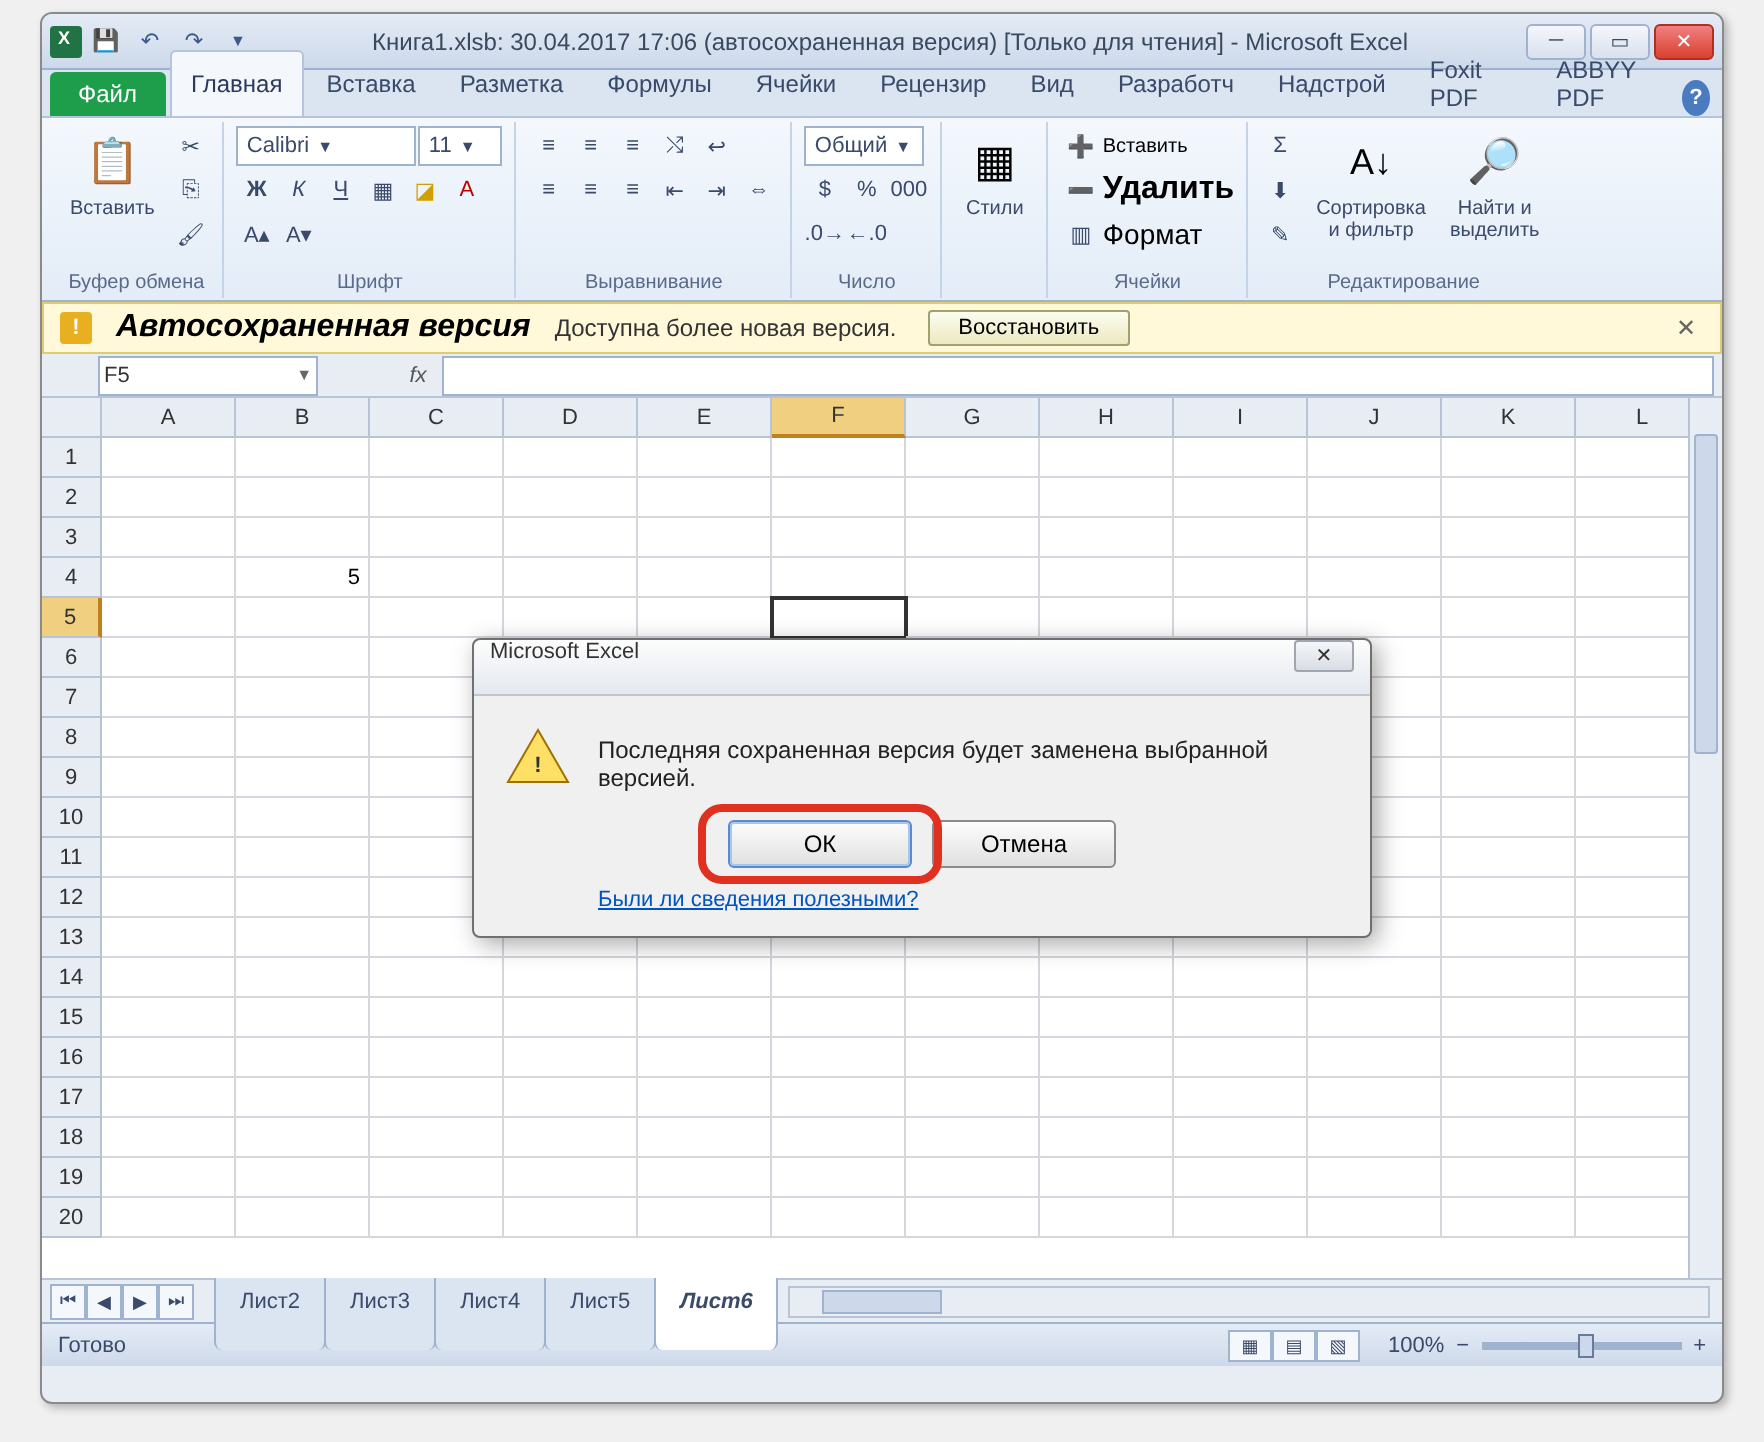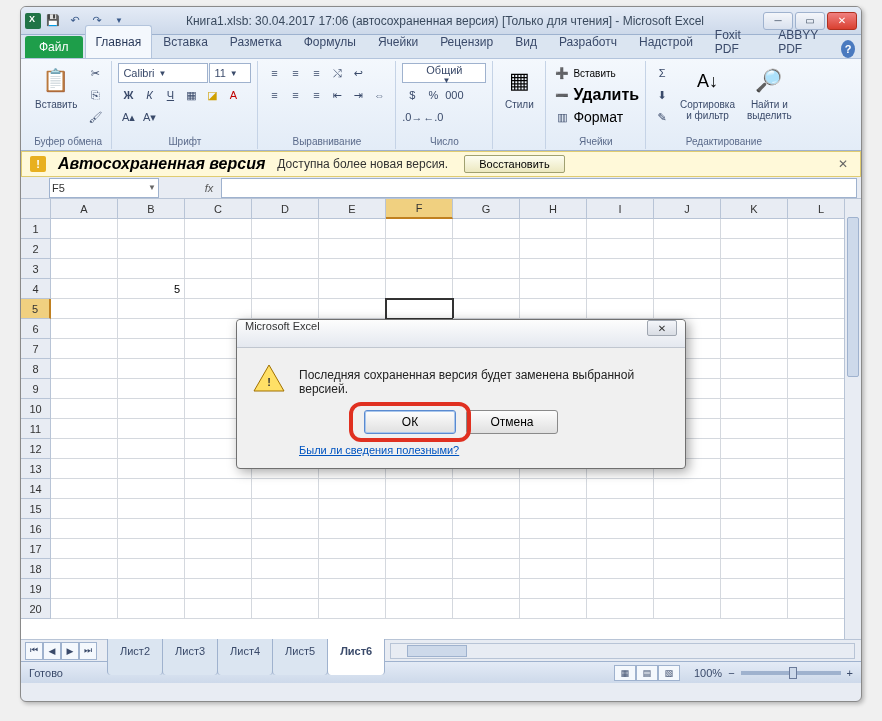--- a/index.html
+++ b/index.html
@@ -69,21 +69,21 @@
 .cell.selected { outline:2px solid #333; outline-offset:-1px; background:#fff; }
 .gridarea .vscroll { position:absolute; right:0; top:0; bottom:0; width:17px; background:#e8ecf3; border-left:1px solid #b8c4d6; }
 .gridarea .vscroll .thumb { position:absolute; top:18px; left:2px; right:2px; height:160px; background:#cdd9ea; border:1px solid #9fb2ce; border-radius:2px; }
 
 
 .sheetrow { height:22px; background:#e8ecf3; border-top:1px solid #b8c4d6; display:flex; align-items:center; }
 .sheetnav { display:flex; gap:0; padding:0 4px; }
 .sheetnav .nav { width:18px; height:18px; border:1px solid #9fb2ce; background:#f4f8fd; display:flex; align-items:center; justify-content:center; font-size:9px; color:#3a4a6a; }
 .sheettabs { display:flex; margin-left:6px; }
 .sheettab { padding:18px 12px; background:#dbe5f1; border:1px solid #9fb2ce; border-bottom:none; font-size:11px; color:#3a4a6a; border-radius:0 0 4px 4px; margin-right:-1px; }
-.sheettab.active { background:#fff; font-weight:bold; }
+.sheettab.active { background:#fff; font-weight:bold;font-style:italic; }
 .hscroll { flex:1; margin:0 6px; height:16px; background:#e8ecf3; border:1px solid #b8c4d6; position:relative; }
 .hscroll .thumb { position:absolute; left:16px; top:1px; bottom:1px; width:60px; background:#cdd9ea; border:1px solid #9fb2ce; }
 
 
 .status { height:22px; background:linear-gradient(#e4ebf6,#cdd9ea); border-top:1px solid #9fb2ce; display:flex; align-items:center; padding:0 8px; font-size:11px; color:#3a4a6a; }
 .status .zoom { margin-left:auto; display:flex; align-items:center; gap:6px; }
 .viewbtns { display:flex; gap:0; margin-right:8px; }
 .viewbtn { width:22px; height:16px; border:1px solid #9fb2ce; background:#f4f8fd; font-size:9px; display:flex; align-items:center; justify-content:center; }
 .slider { width:100px; height:4px; background:#9fb2ce; position:relative; }
 .slider .knob { position:absolute; left:48px; top:-4px; width:8px; height:12px; background:#cdd9ea; border:1px solid #6a7a9a; }
@@ -207,21 +207,21 @@
           <div class="mini">⇤</div>
           <div class="mini">⇥</div>
           <div class="mini">⇔</div>
         </div>
       </div>
       <div class="group-label">Выравнивание</div>
     </div>
 
     <div class="group">
       <div class="group-body" style="flex-direction:column;gap:2px;">
-        <div class="combo" style="width:84px;flex-direction:column;">
+        <div class="combo" style="width:60px;">
             <span>Общий</span>
             <span class="dd">▼</span>
           </div>
         <div class="minirow">
           <div class="mini">$</div>
           <div class="mini">%</div>
           <div class="mini">000</div>
         </div>
         <div class="minirow">
           <div class="mini">.0→</div>

